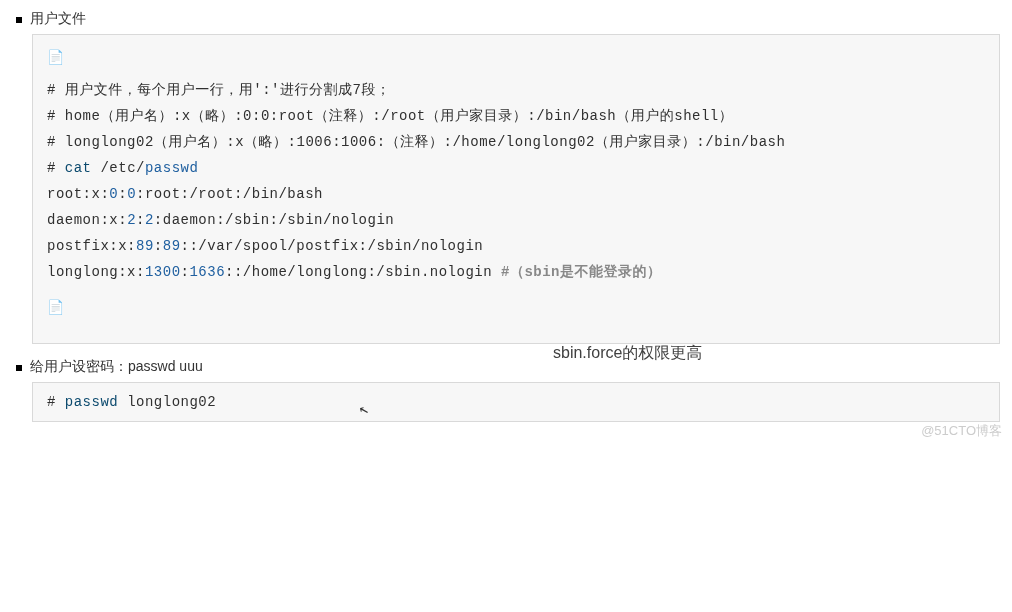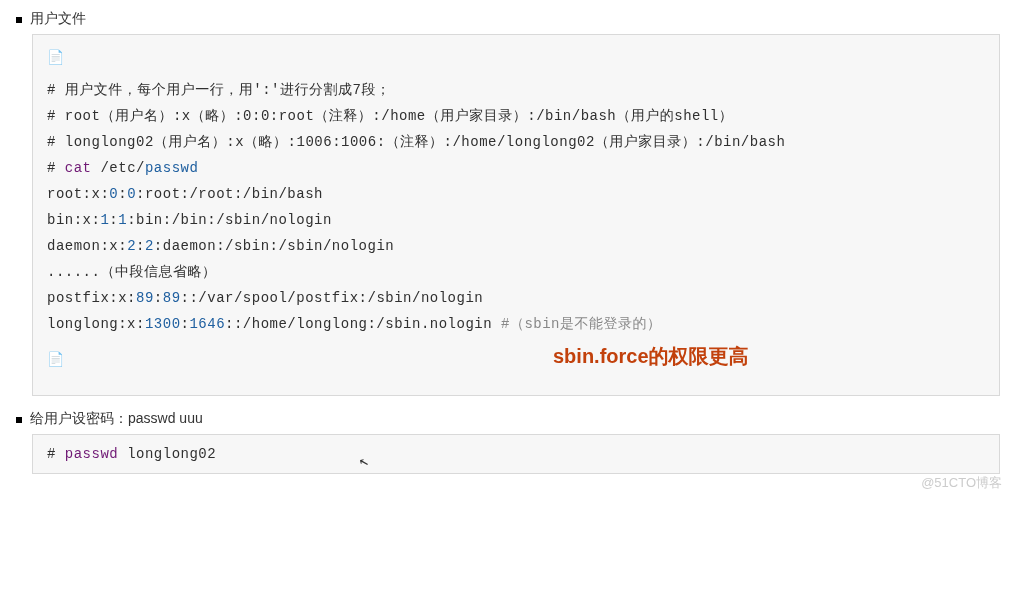--- a/index.html
+++ b/index.html
@@ -39,72 +39,70 @@
     color: #303030;
     position: relative;
   }
   .copy-icon {
     font-size: 14px;
     color: #7aa7d6;
     margin-bottom: 6px;
     display: inline-block;
   }
   .ln { white-space: pre; letter-spacing: 0.5px; }
-  .kw { color: #701a75; }
+  .kw { color: #0c4a6e; }
   .path { color: #2060a0; }
   .num { color: #2060a0; }
   .red-note {
     position: absolute;
     left: 553px;
     top: 343px;
-    color: #c2410c;
-    font-weight: bold;
+    color: #404040;
+    font-weight: normal;
     font-family: "Microsoft YaHei", Arial, sans-serif;
-    font-size: 20px;
+    font-size: 16px;
   }
   .watermark {
     position: absolute;
     right: 10px;
     bottom: 6px;
     color: #ccc;
     font-size: 13px;
   }
   .cursor {
     position: absolute;
     left: 326px;
     bottom: -2px;
     font-size: 16px;
     color: #333;
     transform: rotate(-15deg);
   }
-  .soft { color:#888; }
+  .soft { color:#888;font-weight:bold; }
 </style>
 </head>
 <body>
 
 <div class="content">
 
   <div class="bullet-row">
     <span class="bullet-dot"></span>
     <span>用户文件</span>
   </div>
 
   <div class="codeblock">
     <span class="copy-icon">📄</span>
     <div class="ln"># 用户文件，每个用户一行，用':'进行分割成7段；</div>
-    <div class="ln"># root（用户名）:x（略）:0:0:root（注释）:/home（用户家目录）:/bin/bash（用户的shell）</div>
+    <div class="ln"># home（用户名）:x（略）:0:0:root（注释）:/root（用户家目录）:/bin/bash（用户的shell）</div>
     <div class="ln"># longlong02（用户名）:x（略）:1006:1006:（注释）:/home/longlong02（用户家目录）:/bin/bash</div>
     <div class="ln"></div>
     <div class="ln"># <span class="kw">cat</span> /etc/<span class="path">passwd</span></div>
     <div class="ln">root:x:<span class="num">0</span>:<span class="num">0</span>:root:/root:/bin/bash</div>
-    <div class="ln">bin:x:<span class="num">1</span>:<span class="num">1</span>:bin:/bin:/sbin/nologin</div>
     <div class="ln">daemon:x:<span class="num">2</span>:<span class="num">2</span>:daemon:/sbin:/sbin/nologin</div>
-    <div class="ln">......（中段信息省略）</div>
     <div class="ln">postfix:x:<span class="num">89</span>:<span class="num">89</span>::/var/spool/postfix:/sbin/nologin</div>
-    <div class="ln">longlong:x:<span class="num">1300</span>:<span class="num">1646</span>::/home/longlong:/sbin.nologin <span class="soft">#（sbin是不能登录的）</span></div>
+    <div class="ln">longlong:x:<span class="num">1300</span>:<span class="num">1636</span>::/home/longlong:/sbin.nologin <span class="soft">#（sbin是不能登录的）</span></div>
     <div style="margin-top:10px;"><span class="copy-icon">📄</span></div>
   </div>
 
   <div class="red-note">sbin.force的权限更高</div>
 
   <div class="bullet-row">
     <span class="bullet-dot"></span>
     <span>给用户设密码：passwd uuu</span>
   </div>
 

